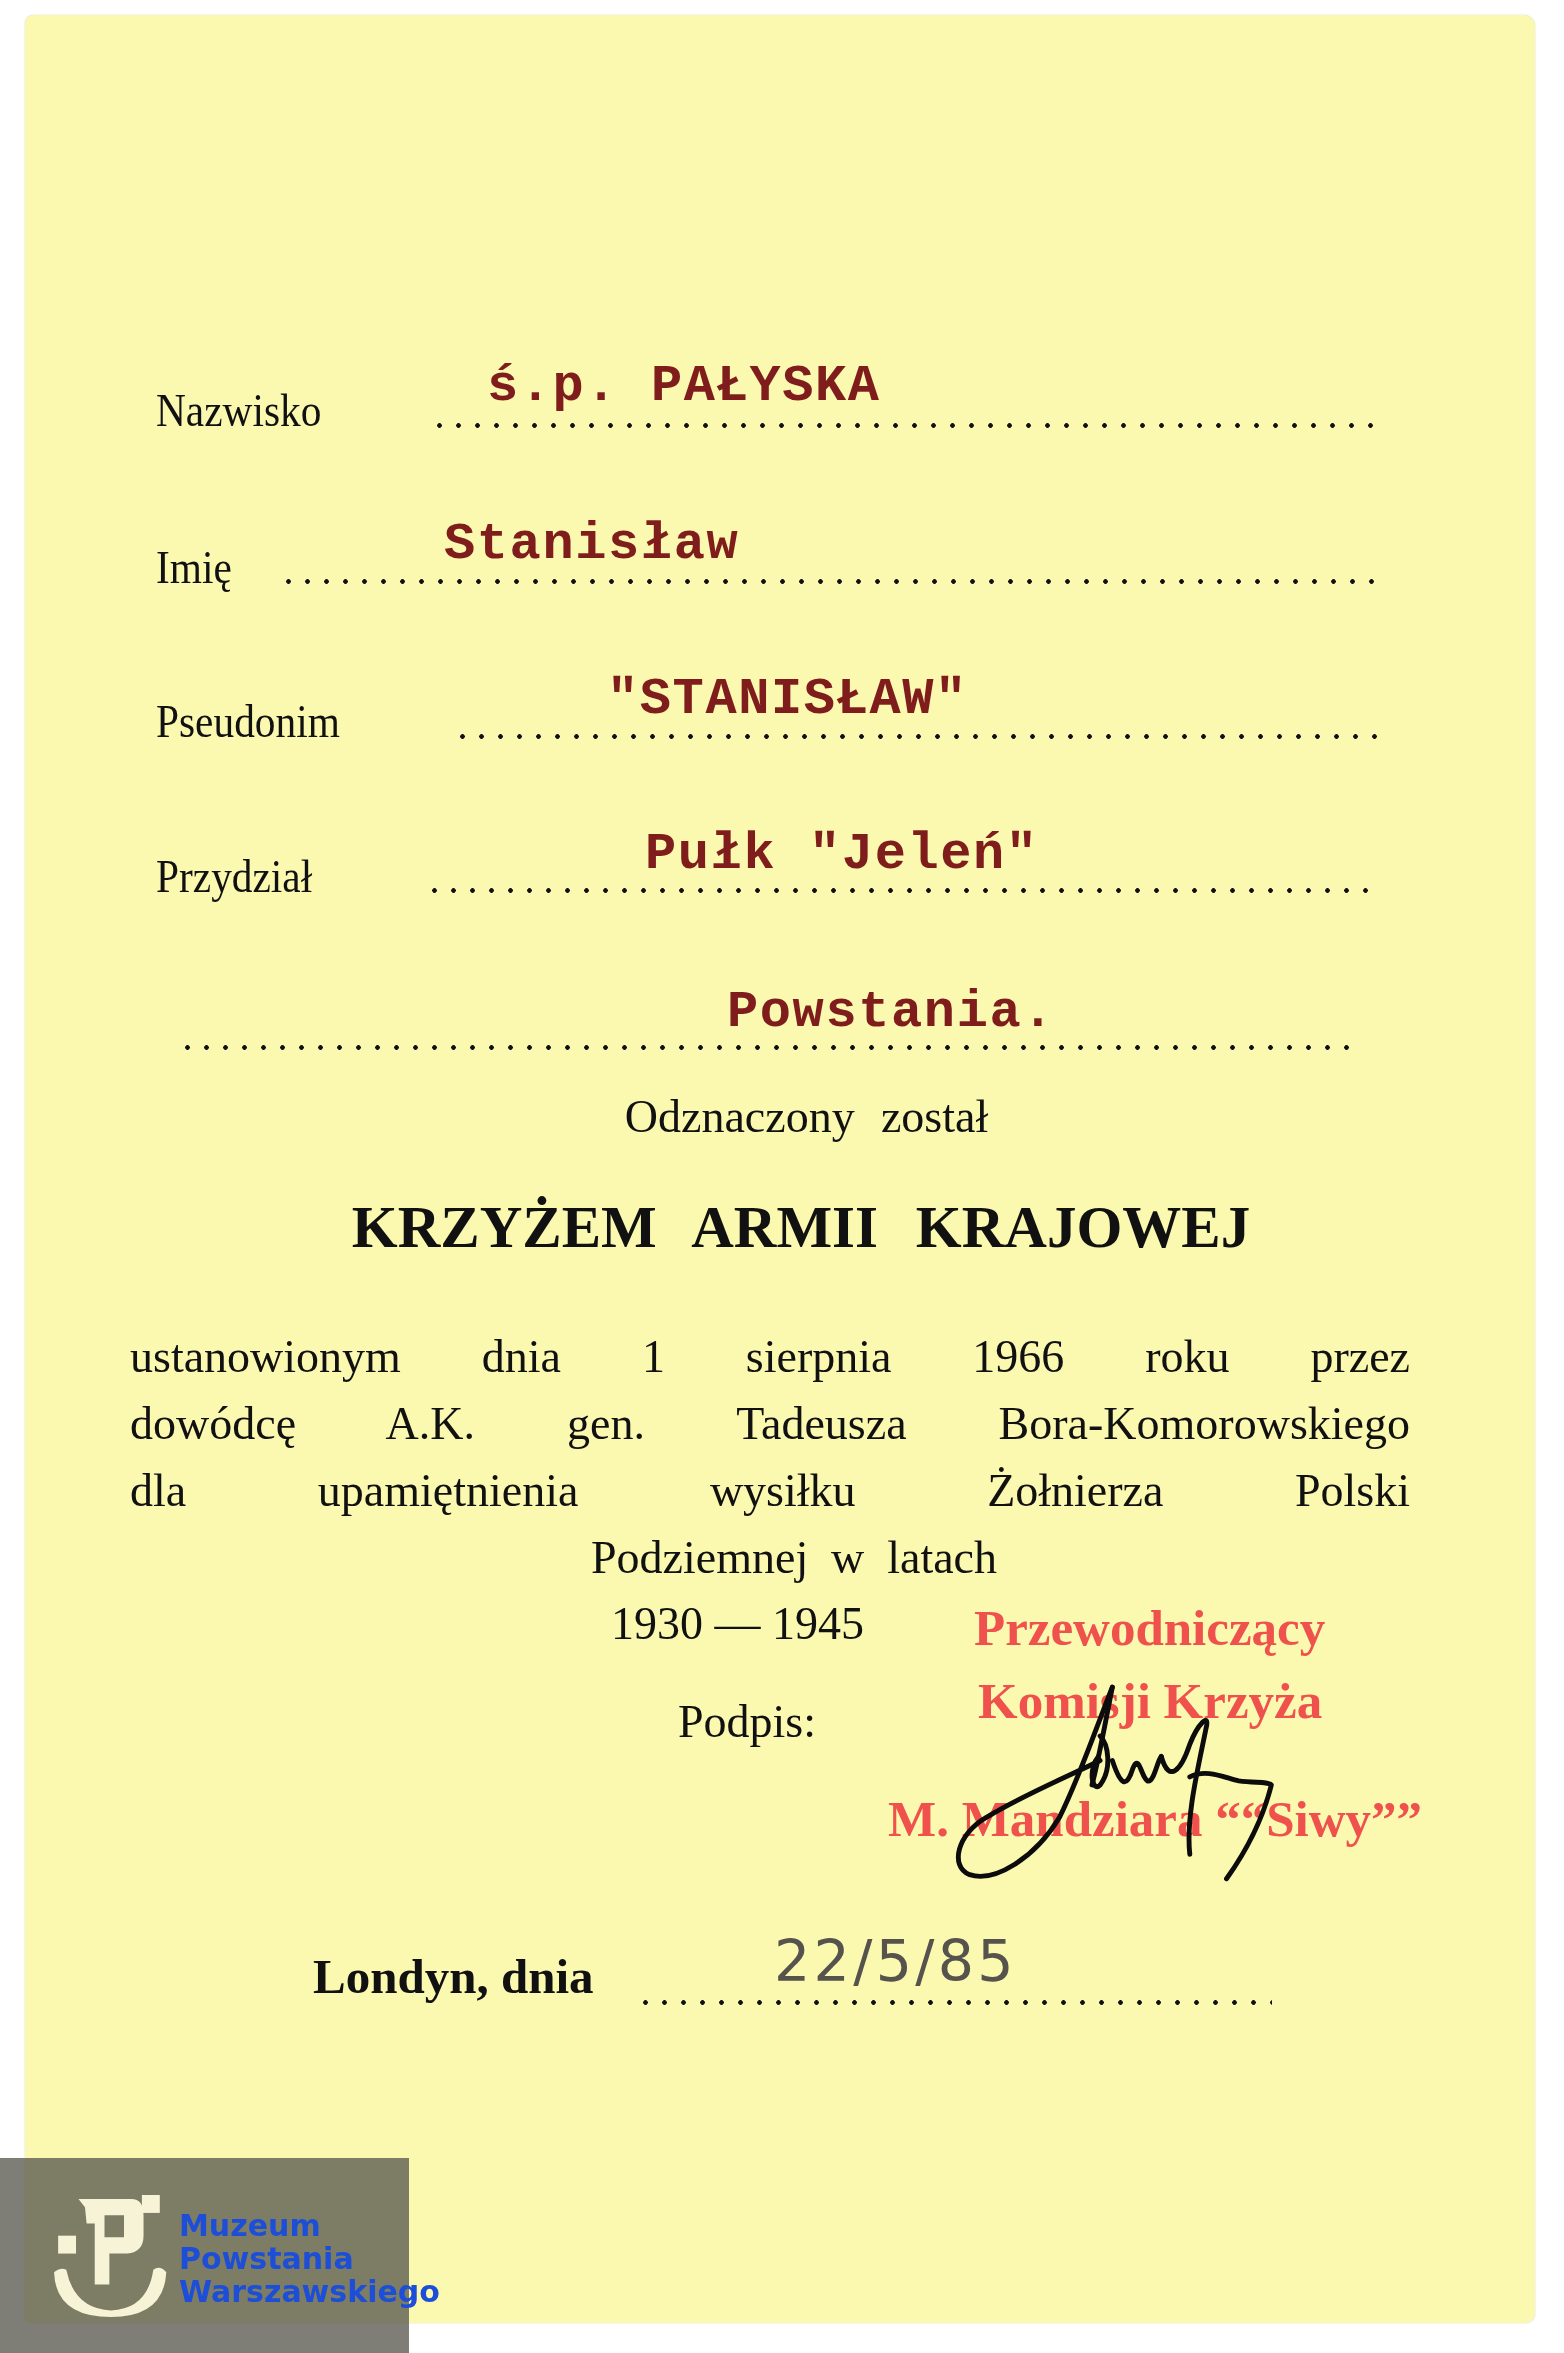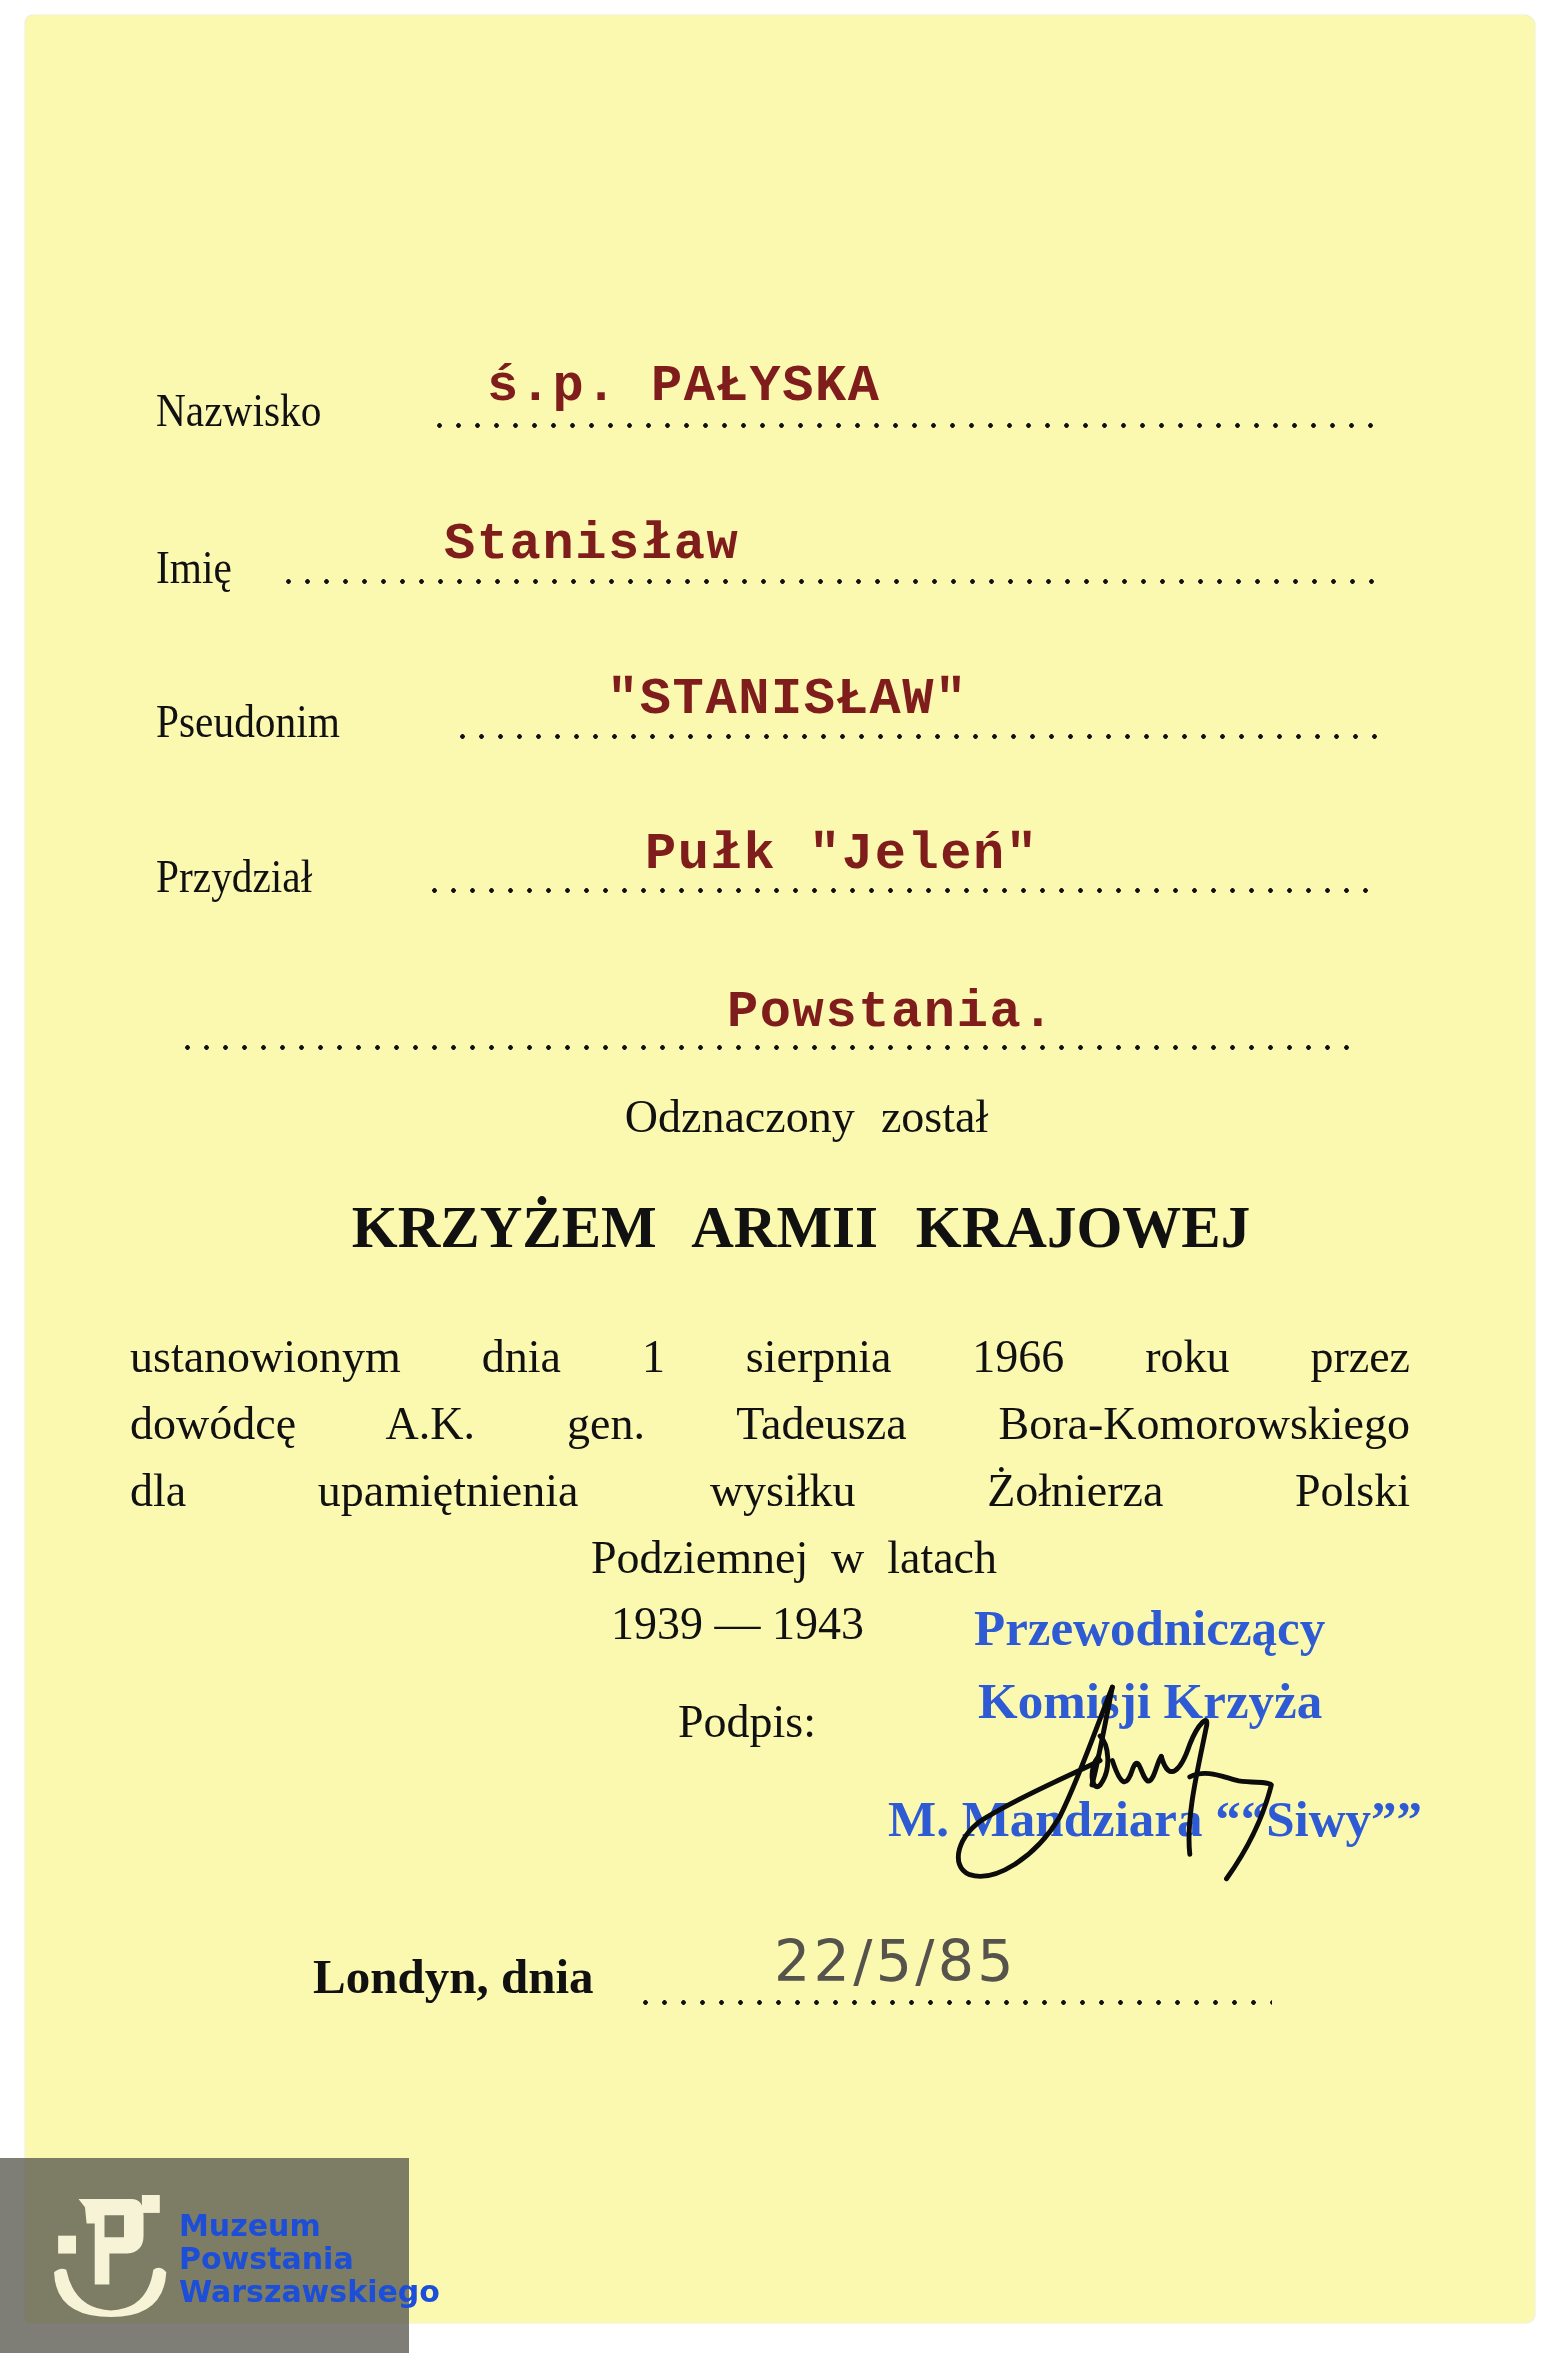--- a/index.html
+++ b/index.html
@@ -17,21 +17,21 @@
   .typed { font-family: "Liberation Mono", "DejaVu Sans Mono", monospace; color: #7f1d1d; letter-spacing: 1.6px; font-weight: bold; }
   .abs { position: absolute; white-space: nowrap; }
   .label { font-size: 47px; transform: scaleX(0.88); transform-origin: left bottom; }
   .dots {
     position: absolute; height: 4.9px;
     background-image: radial-gradient(circle, #111 2.1px, transparent 2.4px);
     background-size: 19px 4.9px; background-repeat: repeat-x;
   }
   .value { font-size: 52px; }
   .center { text-align: center; padding-left: 24px; }
-  .stamp { font-family: "Liberation Serif", "DejaVu Serif", serif; color: #1d4ed8; font-size: 51px; font-weight: bold; opacity: 0.92; }
+  .stamp { font-family: "Liberation Serif", "DejaVu Serif", serif; color: #ef4444; font-size: 51px; font-weight: bold; opacity: 0.92; }
   .watermark {
     position: absolute; left: 0; top: 2158px; width: 409px; height: 196px;
     background: rgba(90,90,80,0.78);
   }
   .wm-text {
     position: absolute; left: 179px; top: 51px;
     font-family: "DejaVu Sans", sans-serif; font-weight: bold; color: #1d4ed8;
     font-size: 30px; line-height: 33px;
   }
 </style>
@@ -59,21 +59,21 @@
 <div class="dots" style="left:178px; top:1045px; width:1182px;"></div>
 <div class="abs typed value" style="left:727px; top:983px;">Powstania.</div>
 
 <div class="abs serif center" style="left:0; width:1565px; top:1090px; font-size:46px; word-spacing:14.7px;">Odznaczony został</div>
 <div class="abs serif center" style="left:0; width:1554px; top:1193px; font-size:59px; font-weight:bold; word-spacing:23px;">KRZYŻEM ARMII KRAJOWEJ</div>
 
 <div class="abs serif" style="left:130px; width:1280px; top:1330px; font-size:46px; text-align:justify; text-align-last:justify;">ustanowionym dnia 1 sierpnia 1966 roku przez</div>
 <div class="abs serif" style="left:130px; width:1280px; top:1397px; font-size:46px; text-align:justify; text-align-last:justify;">dowódcę A.K. gen. Tadeusza Bora-Komorowskiego</div>
 <div class="abs serif" style="left:130px; width:1280px; top:1464px; font-size:46px; text-align:justify; text-align-last:justify;">dla upamiętnienia wysiłku Żołnierza Polski</div>
 <div class="abs serif center" style="left:0; width:1540px; top:1531px; font-size:46px; word-spacing:11.4px;">Podziemnej w latach</div>
-<div class="abs serif" style="left:611px; top:1597px; font-size:46px;">1939 — 1943</div>
+<div class="abs serif" style="left:611px; top:1597px; font-size:46px;">1930 — 1945</div>
 
 <div class="abs serif" style="left:678px; top:1695px; font-size:46px;">Podpis:</div>
 <div class="abs stamp" style="left:974px; top:1599px;">Przewodniczący</div>
 <div class="abs stamp" style="left:978px; top:1672px;">Komisji Krzyża</div>
 <div class="abs stamp" style="left:888px; top:1790px;">M. Mandziara ““Siwy””</div>
 
 <svg class="abs" style="left:937px; top:1679px;" width="367" height="212" viewBox="0 0 450 260">
   <g fill="none" stroke="#0c0c0c" stroke-width="6" stroke-linecap="round" stroke-linejoin="round">
     <path d="M215 10 C195 60 175 120 150 170 C120 220 70 250 40 240 C15 230 25 190 60 170 C110 140 160 120 200 100"></path>
     <path d="M215 10 C205 60 198 100 190 130"></path>

